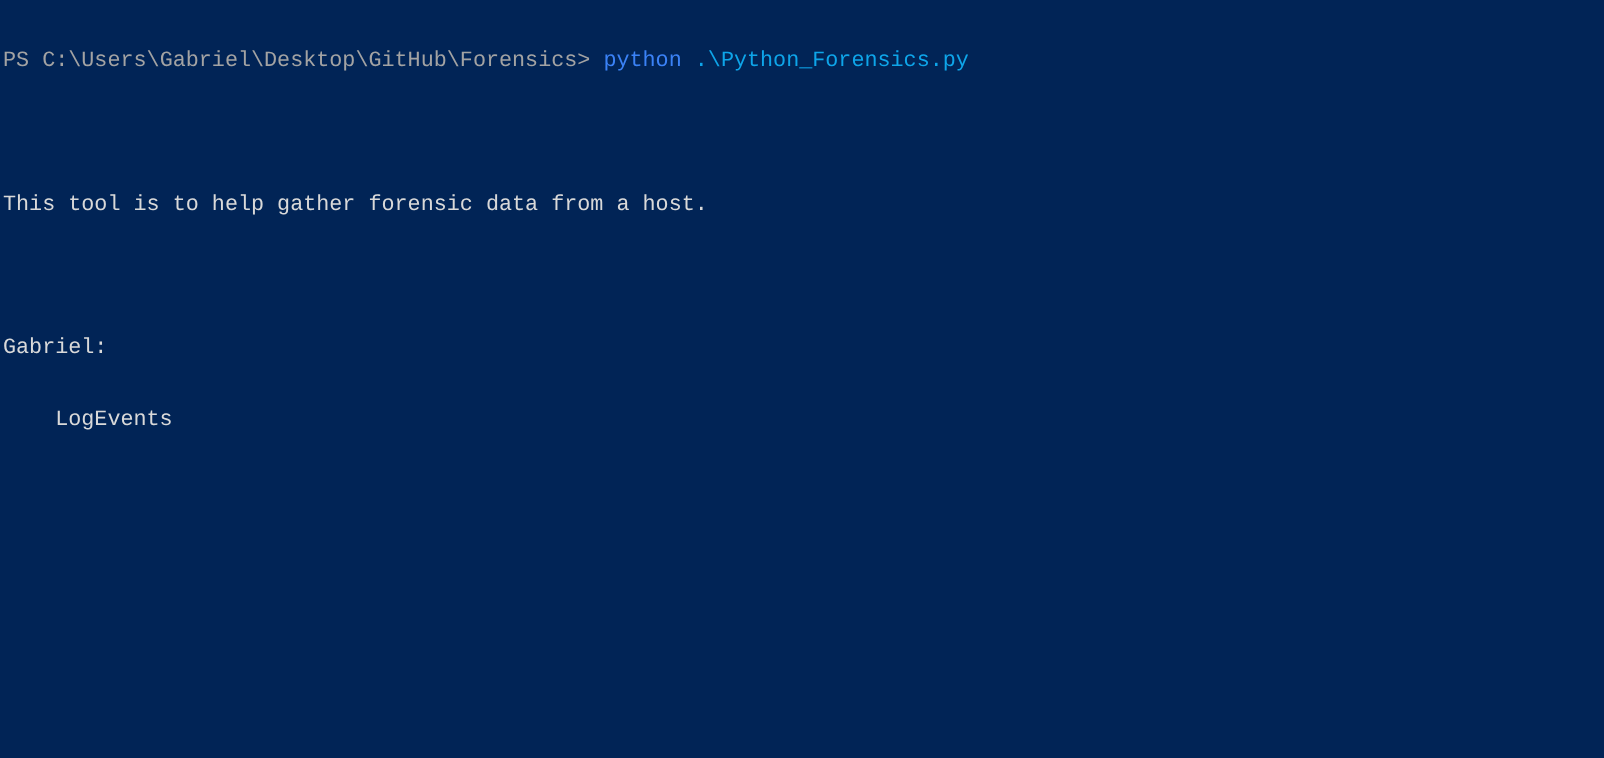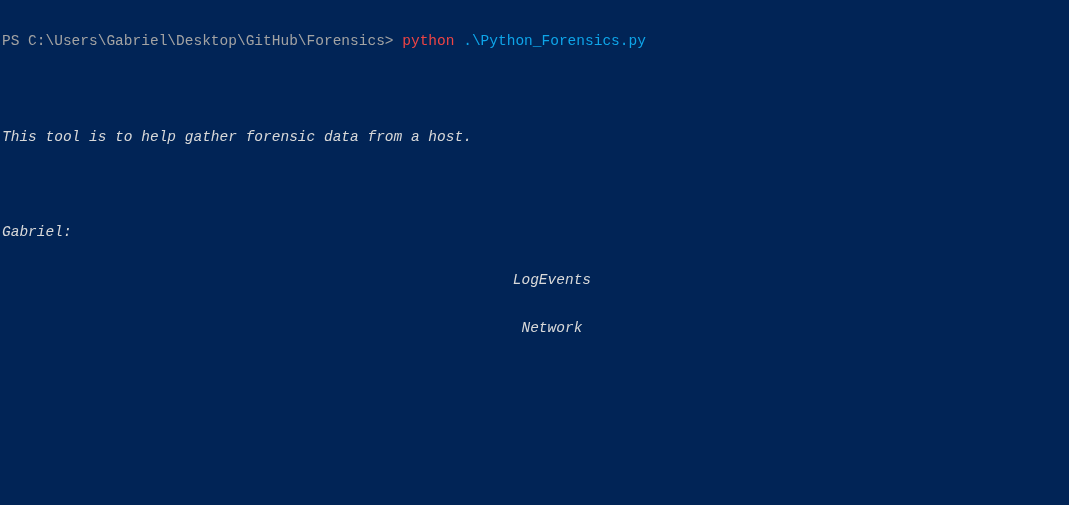--- a/index.html
+++ b/index.html
@@ -18,52 +18,49 @@
       overflow: hidden;
       padding: 2px;
     }
     .terminal {
       white-space: pre;
     }
     .prompt-prefix {
       color: #a3a3a3;
     }
     .cmd-name {
-      color: #ef4444;
+      color: #3b82f6;
     }
     .cmd-arg {
       color: #0ea5e9;
     }
     .output {
       color: #d9d9d9;
-      font-style: italic;
     }
     .row {
       display: block;
       min-height: 16px;
     }
     .indent-1 {
       padding-left: 4ch;
-      text-align: center;
     }
     .indent-2 {
       padding-left: 8ch;
     }
   </style>
 </head>
 <body>
 
 <div class="terminal">
   <span class="row"><span class="prompt-prefix">PS C:\Users\Gabriel\Desktop\GitHub\Forensics&gt; </span><span class="cmd-name">python</span><span class="cmd-arg"> .\Python_Forensics.py</span></span>
   <span class="row output"></span>
   <span class="row output">This tool is to help gather forensic data from a host.</span>
   <span class="row output"></span>
   <span class="row output">Gabriel:</span>
   <span class="row output indent-1">LogEvents</span>
-  <span class="row output indent-1">Network</span>
   
   
   
   
   
   
   
   
   
   

